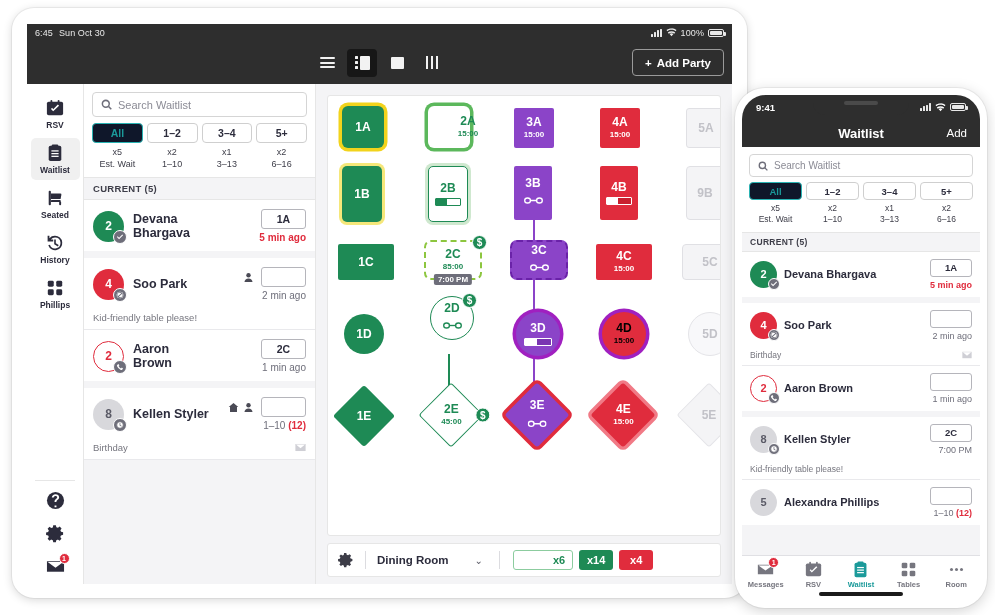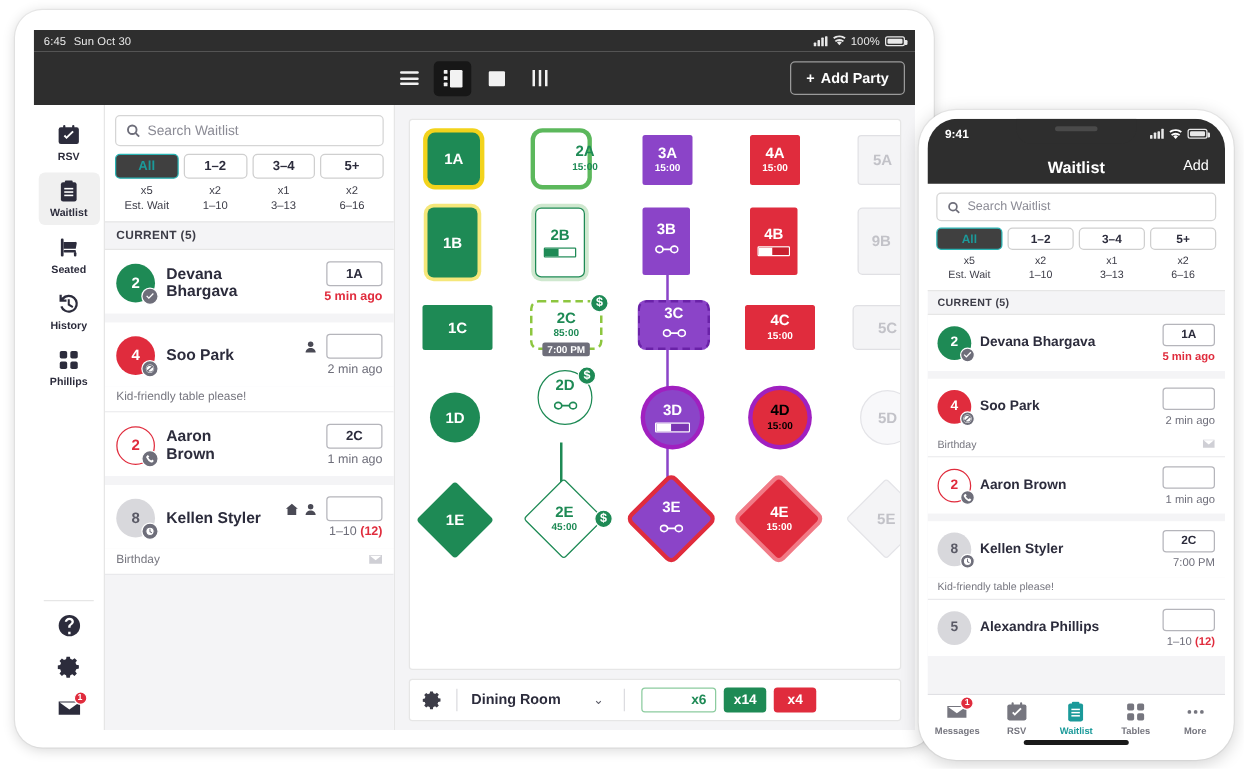--- a/index.html
+++ b/index.html
@@ -115,21 +115,21 @@
   }
   .search-box svg { width: 11px; height: 11px; stroke: #6e6e7a; fill: none; stroke-width: 2.2; }
   .search-ph { font-size: 11px; color: #8b8b95; }
   .filters { display: flex; gap: 4px; padding: 6px 8px 0 8px; }
   .fcol { flex: 1; display: flex; flex-direction: column; align-items: center; }
   .fpill {
     width: 100%; height: 20px; border: 1px solid #cfcfcf; border-radius: 4px;
     display: flex; align-items: center; justify-content: center;
     font-size: 10.5px; font-weight: bold; color: #2c2c3c; cursor: pointer; background:#fff;
   }
-  .fpill.active { background: #404040; border-color: #29b4b4; color: #1b9a9a; }
+  .fpill.active { background: #0f172a; border-color: #29b4b4; color: #1b9a9a; }
   .fmeta { font-size: 9px; color: #3d3d48; margin-top: 3px; line-height: 1.35; text-align: center; }
   .fmeta b { display: block; font-weight: normal; }
   .sec-head {
     margin-top: 7px; padding: 5px 9px; background: #f4f4f6;
     border-top: 1px solid #e6e6e6; border-bottom: 1px solid #e6e6e6;
     font-size: 9.5px; font-weight: bold; color: #3d3d48; letter-spacing: .3px;
   }
   .plist { flex: 1; overflow: hidden; background: #f4f4f6; }
   .prow { background: #fff; padding: 9px 9px 8px 9px; display: flex; align-items: center; gap: 9px; }
   .pav { position: relative; width: 31px; height: 31px; flex-shrink: 0; }
@@ -942,20 +942,20 @@
               </svg>
         </span>
         <span class="tl">Tables</span>
       </div>
       <div class="ph-tab">
         <span class="ti dots3">
               <i></i>
               <i></i>
               <i></i>
             </span>
-        <span class="tl">More</span>
+        <span class="tl">Room</span>
       </div>
     </div>
     <div class="ph-home"></div>
    </div>
   </div>
 
 </div>
 
 </body></html>

